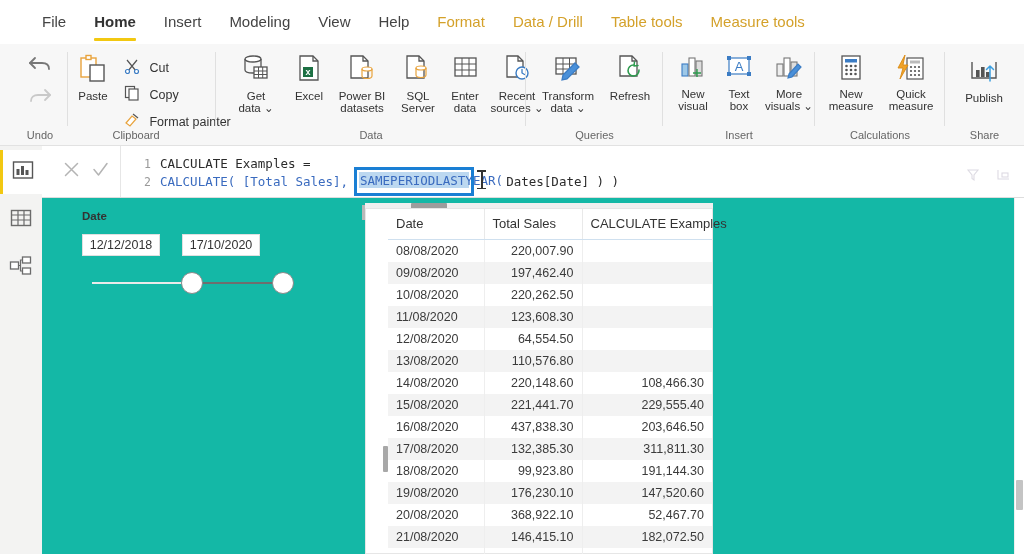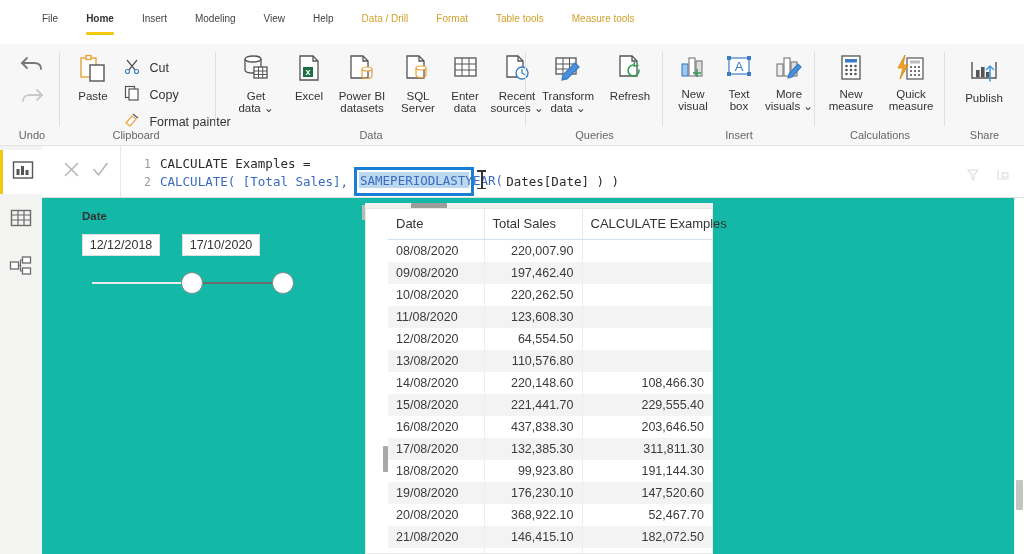--- a/index.html
+++ b/index.html
@@ -23,21 +23,21 @@
     width: 1024px;
     height: 44px;
     background: #ffffff;
     display: flex;
     align-items: flex-start;
     padding-left: 28px;
     box-sizing: border-box;
   }
   .ribbon-tab {
     position: relative;
-    font-size: 10px;
+    font-size: 15px;
     color: #444444;
     padding: 13px 14px 0 14px;
     white-space: nowrap;
     cursor: default;
   }
   .ribbon-tab.active {
     font-weight: bold;
     color: #333333;
   }
   .ribbon-tab.contextual {
@@ -387,36 +387,36 @@
   <div class="ribbon-tab">
     <span>Modeling</span>
   </div>
   <div class="ribbon-tab">
     <span>View</span>
   </div>
   <div class="ribbon-tab">
     <span>Help</span>
   </div>
   <div class="ribbon-tab contextual">
+    <span>Format</span>
+  </div>
+  <div class="ribbon-tab contextual">
     <span>Data / Drill</span>
-  </div>
-  <div class="ribbon-tab contextual">
-    <span>Format</span>
   </div>
   <div class="ribbon-tab contextual">
     <span>Table tools</span>
   </div>
   <div class="ribbon-tab contextual">
     <span>Measure tools</span>
   </div>
 </div>
 
 <div id="ribbon-body">
 
-  <div class="rgroup" style="left:4px; width:56px;text-decoration:underline;">
+  <div class="rgroup" style="left:12px; width:56px;text-decoration:underline;">
     <div class="rbtn" style="left:10px; top:8px; width:36px;">
       <span class="icon">
         <svg width="26" height="24" viewBox="0 0 26 24" fill="none">
           <path d="M8 6 L3 11 L8 16" stroke="#777" stroke-width="1.8" fill="none" stroke-linecap="round" stroke-linejoin="round"></path>
           <path d="M3 11 H15 C19.5 11 22 13.5 22 17" stroke="#777" stroke-width="1.8" fill="none" stroke-linecap="round"></path>
         </svg>
       </span>
     </div>
     <div class="rbtn" style="left:10px; top:40px; width:36px;">
       <span class="icon">

